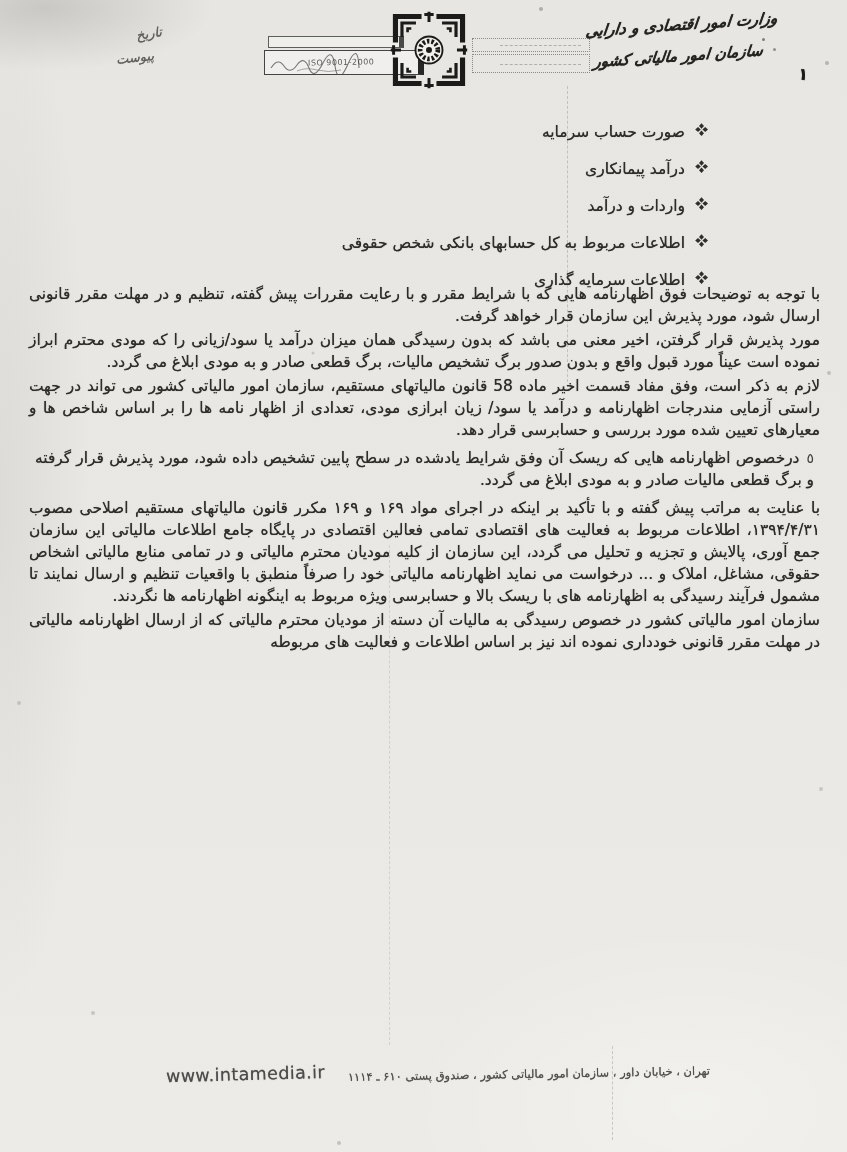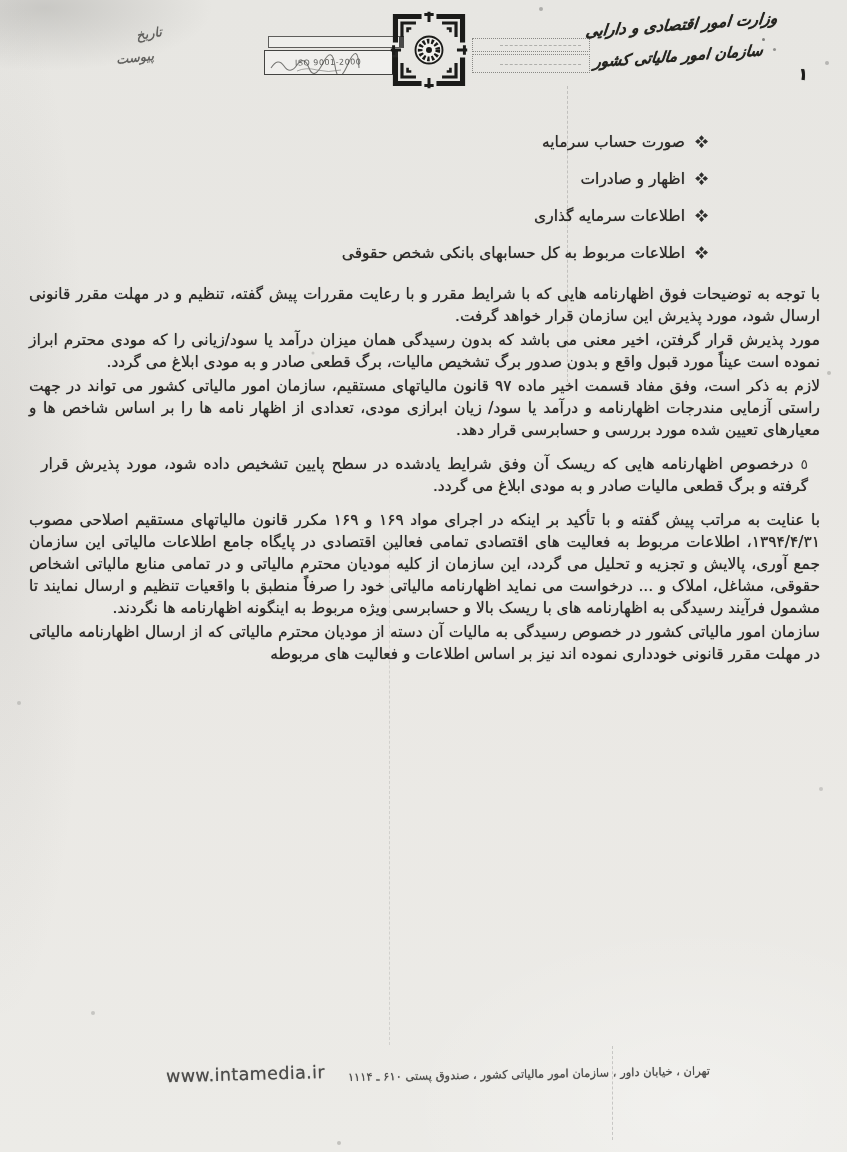--- a/index.html
+++ b/index.html
@@ -17,21 +17,21 @@
   .page *{box-sizing:border-box;}
   .ink{ text-shadow:0 0 .7px rgba(46,44,41,.85); }
 
   
   .hand-label{ position:absolute; font-size:13px; font-style:italic; color:#4a4a48; opacity:.85; transform:rotate(-9deg); }
   .lbl-date{ top:26px; left:136px; }
   .lbl-attach{ top:50px; left:116px; transform:rotate(-6deg); }
 
   .bar{ position:absolute; border:1px solid #3c3c3a; background:rgba(255,255,255,.4); }
   .bar-top{ top:36px; left:268px; width:136px; height:12px; border-right:5px solid #222; opacity:.8;}
-  .bar-iso{ top:50px; left:264px; width:134px; height:25px; border-right:6px solid #1d1d1b; opacity:.95;
+  .bar-iso{ top:50px; left:264px; width:160px; height:25px; border-right:6px solid #1d1d1b; opacity:.95;
             display:flex; align-items:center; justify-content:center; overflow:hidden;}
   .bar-iso .iso-txt{ font-size:8px; letter-spacing:.5px; color:#2c2c2a; direction:ltr; opacity:.8; white-space:nowrap; transform:rotate(-1deg);}
   .bar-iso svg{ position:absolute; left:2px; top:1px; opacity:.7;}
 
   .emblem{ position:absolute; top:8px; left:388px; width:82px; height:84px; }
 
   .dash-box{ position:absolute; border:1px dotted #6a6a66; opacity:.75; }
   .dbox1{ top:38px; left:472px; width:118px; height:14px; }
   .dbox2{ top:54px; left:472px; width:118px; height:19px; }
   .dash-fill{ position:absolute; top:50%; right:8px; width:70%; border-top:1px dashed #8a8a86; opacity:.8;}
@@ -40,28 +40,28 @@
     font-style:italic; color:#24241f; transform:rotate(-4deg) skewX(-10deg); }
   .calligraphy .l1{ font-size:15.5px; margin-bottom:13px; font-weight:bold; letter-spacing:-.3px;}
   .calligraphy .l2{ font-size:15px; font-weight:bold; letter-spacing:-.3px;}
 
   .page-mark{ position:absolute; top:64px; left:798px; font-size:17px; font-weight:bold; color:#1c1c1a; transform:rotate(8deg);}
   .tick-dots{ position:absolute; top:38px; left:762px; width:3px; height:3px; border-radius:50%; background:rgba(40,40,40,.55);
               box-shadow:11px 10px 0 rgba(40,40,40,.45);}
 
   
   .checklist{ position:absolute; top:123px; right:139px; margin:0; padding:0; list-style:none; }
-  .checklist li{ height:37px; display:flex; align-items:center; font-size:15.5px; }
+  .checklist li{ height:37px; display:flex; align-items:flex-start; font-size:15.5px; }
   .dbul{ display:inline-flex; width:13px; height:13px; margin-left:10px; flex:none; opacity:.92;}
 
   
   .body-text{ position:absolute; top:283px; right:27px; left:29px; font-size:15.4px; line-height:22px; text-align:justify; }
   .body-text p{ margin:0 0 2px 0; }
   .risk-list{ margin:0; padding:0; list-style:none; }
-  .risk-list li{ margin:12px; }
+  .risk-list li{ margin:6px; }
   .rb{ display:inline-block; margin-left:7px; font-size:14px; opacity:.9; }
 
   
   .site{ position:absolute; top:1064px; left:166px; width:170px; direction:ltr; font-size:17.5px; letter-spacing:.4px;
          color:#4c4c4a; transform:rotate(-1.6deg); text-shadow:0 0 .8px rgba(70,70,70,.7);}
   .address{ position:absolute; top:1067px; left:338px; width:372px; font-size:11.5px; color:#3b3b39; opacity:.88;
             transform:rotate(-1deg); white-space:nowrap; }
 
   
   .crease{ position:absolute; width:0; border-left:1px dashed rgba(60,60,58,.22); }
@@ -134,44 +134,52 @@
           </svg>
         </span>
       <span class="ink">صورت حساب سرمایه</span>
     </li>
     <li>
       <span class="dbul">
           <svg viewBox="0 0 13 13" width="13" height="13">
             <path fill="#1f1f1d" d="M6.5 .2 L9 3 6.5 5.8 4 3Z M6.5 7.4 L9 10.2 6.5 13 4 10.2Z M.2 6.5 L3 4 5.8 6.5 3 9Z M7.4 6.5 L10.2 4 13 6.5 10.2 9Z"></path>
           </svg>
         </span>
-      <span class="ink">اظهار و صادرات</span>
+      <span class="ink">درآمد پیمانکاری</span>
+    </li>
+    <li>
+      <span class="dbul">
+          <svg viewBox="0 0 13 13" width="13" height="13">
+            <path fill="#1f1f1d" d="M6.5 .2 L9 3 6.5 5.8 4 3Z M6.5 7.4 L9 10.2 6.5 13 4 10.2Z M.2 6.5 L3 4 5.8 6.5 3 9Z M7.4 6.5 L10.2 4 13 6.5 10.2 9Z"></path>
+          </svg>
+        </span>
+      <span class="ink">واردات و درآمد</span>
+    </li>
+    <li>
+      <span class="dbul">
+          <svg viewBox="0 0 13 13" width="13" height="13">
+            <path fill="#1f1f1d" d="M6.5 .2 L9 3 6.5 5.8 4 3Z M6.5 7.4 L9 10.2 6.5 13 4 10.2Z M.2 6.5 L3 4 5.8 6.5 3 9Z M7.4 6.5 L10.2 4 13 6.5 10.2 9Z"></path>
+          </svg>
+        </span>
+      <span class="ink">اطلاعات مربوط به کل حسابهای بانکی شخص حقوقی</span>
     </li>
     <li>
       <span class="dbul">
           <svg viewBox="0 0 13 13" width="13" height="13">
             <path fill="#1f1f1d" d="M6.5 .2 L9 3 6.5 5.8 4 3Z M6.5 7.4 L9 10.2 6.5 13 4 10.2Z M.2 6.5 L3 4 5.8 6.5 3 9Z M7.4 6.5 L10.2 4 13 6.5 10.2 9Z"></path>
           </svg>
         </span>
       <span class="ink">اطلاعات سرمایه گذاری</span>
     </li>
-    <li>
-      <span class="dbul">
-          <svg viewBox="0 0 13 13" width="13" height="13">
-            <path fill="#1f1f1d" d="M6.5 .2 L9 3 6.5 5.8 4 3Z M6.5 7.4 L9 10.2 6.5 13 4 10.2Z M.2 6.5 L3 4 5.8 6.5 3 9Z M7.4 6.5 L10.2 4 13 6.5 10.2 9Z"></path>
-          </svg>
-        </span>
-      <span class="ink">اطلاعات مربوط به کل حسابهای بانکی شخص حقوقی</span>
-    </li>
   </ul>
 
   <div class="body-text">
     <p class="ink">با توجه به توضیحات فوق اظهارنامه هایی که با شرایط مقرر و با رعایت مقررات پیش گفته، تنظیم و در مهلت مقرر قانونی ارسال شود، مورد پذیرش این سازمان قرار خواهد گرفت.</p>
     <p class="ink">مورد پذیرش قرار گرفتن، اخیر معنی می باشد که بدون رسیدگی همان میزان درآمد یا سود/زیانی را که مودی محترم ابراز نموده است عیناً مورد قبول واقع و بدون صدور برگ تشخیص مالیات، برگ قطعی صادر و به مودی ابلاغ می گردد.</p>
-    <p class="ink">لازم به ذکر است، وفق مفاد قسمت اخیر ماده ۹۷ قانون مالیاتهای مستقیم، سازمان امور مالیاتی کشور می تواند در جهت راستی آزمایی مندرجات اظهارنامه و درآمد یا سود/ زیان ابرازی مودی، تعدادی از اظهار نامه ها را بر اساس شاخص ها و معیارهای تعیین شده مورد بررسی و حسابرسی قرار دهد.</p>
+    <p class="ink">لازم به ذکر است، وفق مفاد قسمت اخیر ماده 58 قانون مالیاتهای مستقیم، سازمان امور مالیاتی کشور می تواند در جهت راستی آزمایی مندرجات اظهارنامه و درآمد یا سود/ زیان ابرازی مودی، تعدادی از اظهار نامه ها را بر اساس شاخص ها و معیارهای تعیین شده مورد بررسی و حسابرسی قرار دهد.</p>
 
     <ul class="risk-list">
       <li><span class="rb">٥</span><span class="ink">درخصوص اظهارنامه هایی که ریسک آن وفق شرایط یادشده در سطح پایین تشخیص داده شود، مورد پذیرش قرار گرفته و برگ قطعی مالیات صادر و به مودی ابلاغ می گردد.</span></li>
     </ul>
 
     <p class="ink">با عنایت به مراتب پیش گفته و با تأکید بر اینکه در اجرای مواد ۱۶۹ و ۱۶۹ مکرر قانون مالیاتهای مستقیم اصلاحی مصوب ۱۳۹۴/۴/۳۱، اطلاعات مربوط به فعالیت های اقتصادی تمامی فعالین اقتصادی در پایگاه جامع اطلاعات مالیاتی این سازمان جمع آوری، پالایش و تجزیه و تحلیل می گردد، این سازمان از کلیه مودیان محترم مالیاتی و در تمامی منابع مالیاتی اشخاص حقوقی، مشاغل، املاک و ... درخواست می نماید اظهارنامه مالیاتی خود را صرفاً منطبق با واقعیات تنظیم و ارسال نمایند تا مشمول فرآیند رسیدگی به اظهارنامه های با ریسک بالا و حسابرسی ویژه مربوط به اینگونه اظهارنامه ها نگردند.</p>
     <p class="ink">سازمان امور مالیاتی کشور در خصوص رسیدگی به مالیات آن دسته از مودیان محترم مالیاتی که از ارسال اظهارنامه مالیاتی در مهلت مقرر قانونی خودداری نموده اند نیز بر اساس اطلاعات و فعالیت های مربوطه</p>
   </div>
 
   <div class="site">www.intamedia.ir</div>

